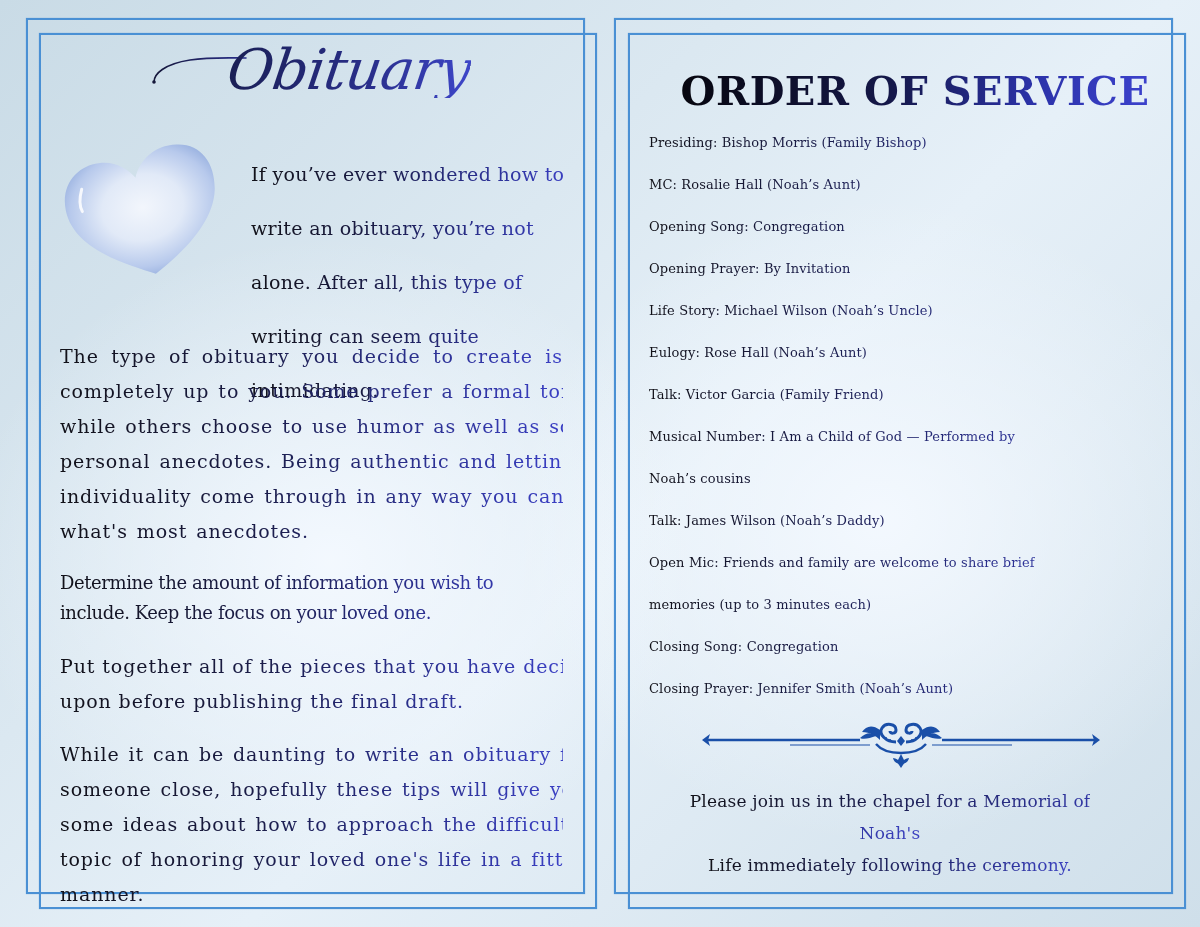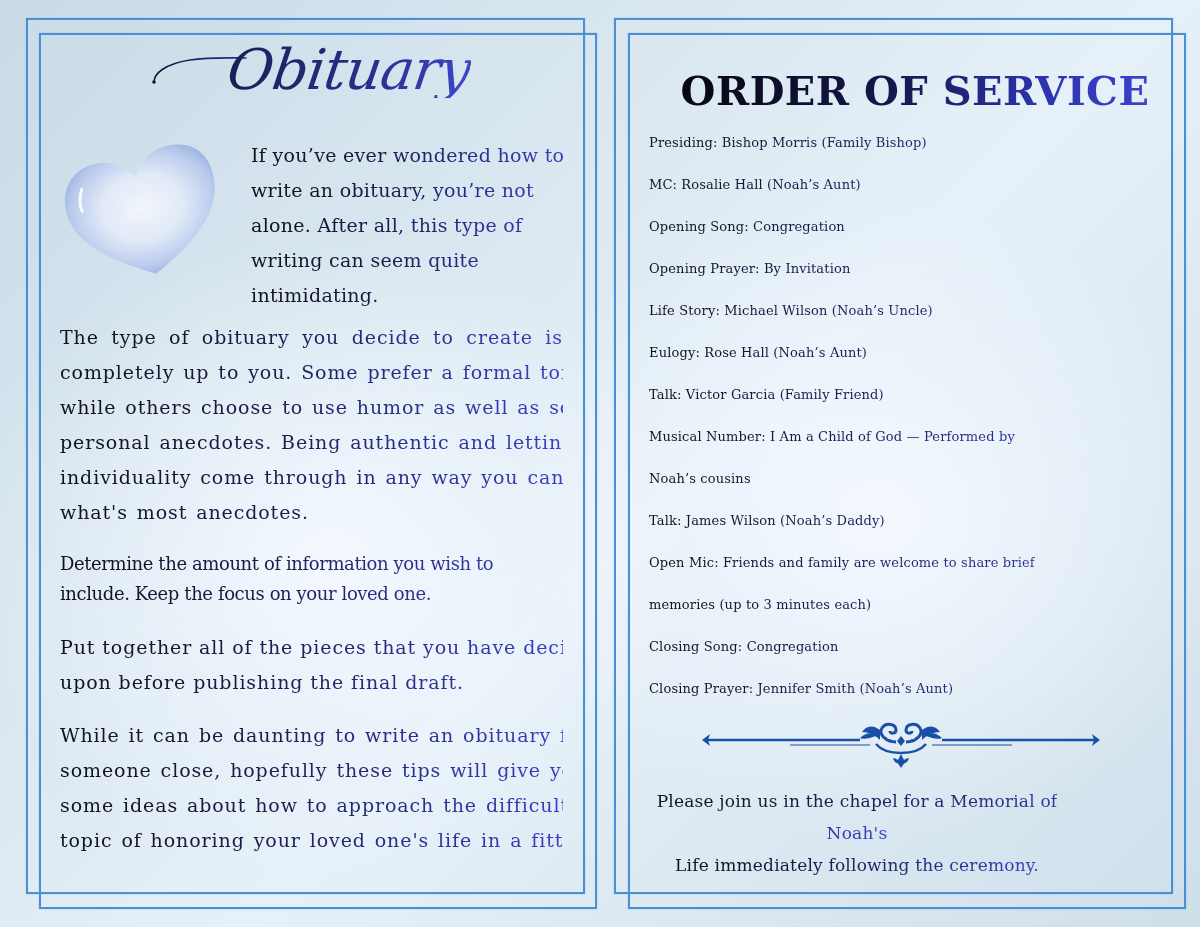--- a/index.html
+++ b/index.html
@@ -29,20 +29,21 @@
     .frame.left-inner  { left: 39px;  top: 33px; width: 558px; height: 876px; }
     .frame.right-outer { left: 614px; top: 18px; width: 559px; height: 876px; }
     .frame.right-inner { left: 628px; top: 33px; width: 558px; height: 876px; }
 
     
     .gtext {
       background: linear-gradient(90deg, #111118 0%, #1b1d4a 40%, #2a2f8c 70%, #3a3fc4 100%);
       -webkit-background-clip: text;
       background-clip: text;
       color: transparent;
+      margin-top: 19px;
     }
 
     
     .obit-title {
       position: absolute;
       left: 150px;
       top: 38px;
       width: 290px;
       height: 92px;
     }
@@ -150,20 +151,21 @@
 
     .footer-note {
       position: absolute;
       left: 628px;
       top: 785px;
       width: 458px;
       text-align: center;
       font-size: 17px;
       line-height: 32px;
       letter-spacing: 0.2px;
+      padding-left: 33px;
     }
     .footer-note .line { display: block; }
     .footer-note .line span {
       background: linear-gradient(90deg, #111118 0%, #1c1f55 45%, #2a2f8c 75%, #3b41c2 100%);
       -webkit-background-clip: text;
       background-clip: text;
       color: transparent;
     }
   </style>
 </head>
@@ -235,20 +237,21 @@
   <div class="para p3 gtext">
     <span class="line">Put together all of the pieces that you have decided</span>
     <span class="line last">upon before publishing the final draft.</span>
   </div>
 
   <div class="para p4 gtext">
     <span class="line">While it can be daunting to write an obituary for</span>
     <span class="line">someone close, hopefully these tips will give you</span>
     <span class="line">some ideas about how to approach the difficult</span>
     <span class="line">topic of honoring your loved one's life in a fitting</span>
+    <span class="line last">manner.</span>
   </div>
 </section>
 
 <section>
   <h1 class="oos-title" style="margin:8px;">
     <span>ORDER OF SERVICE</span>
   </h1>
 
   <ul class="oos-list">
     <li><span>Presiding: Bishop Morris (Family Bishop)</span></li>

